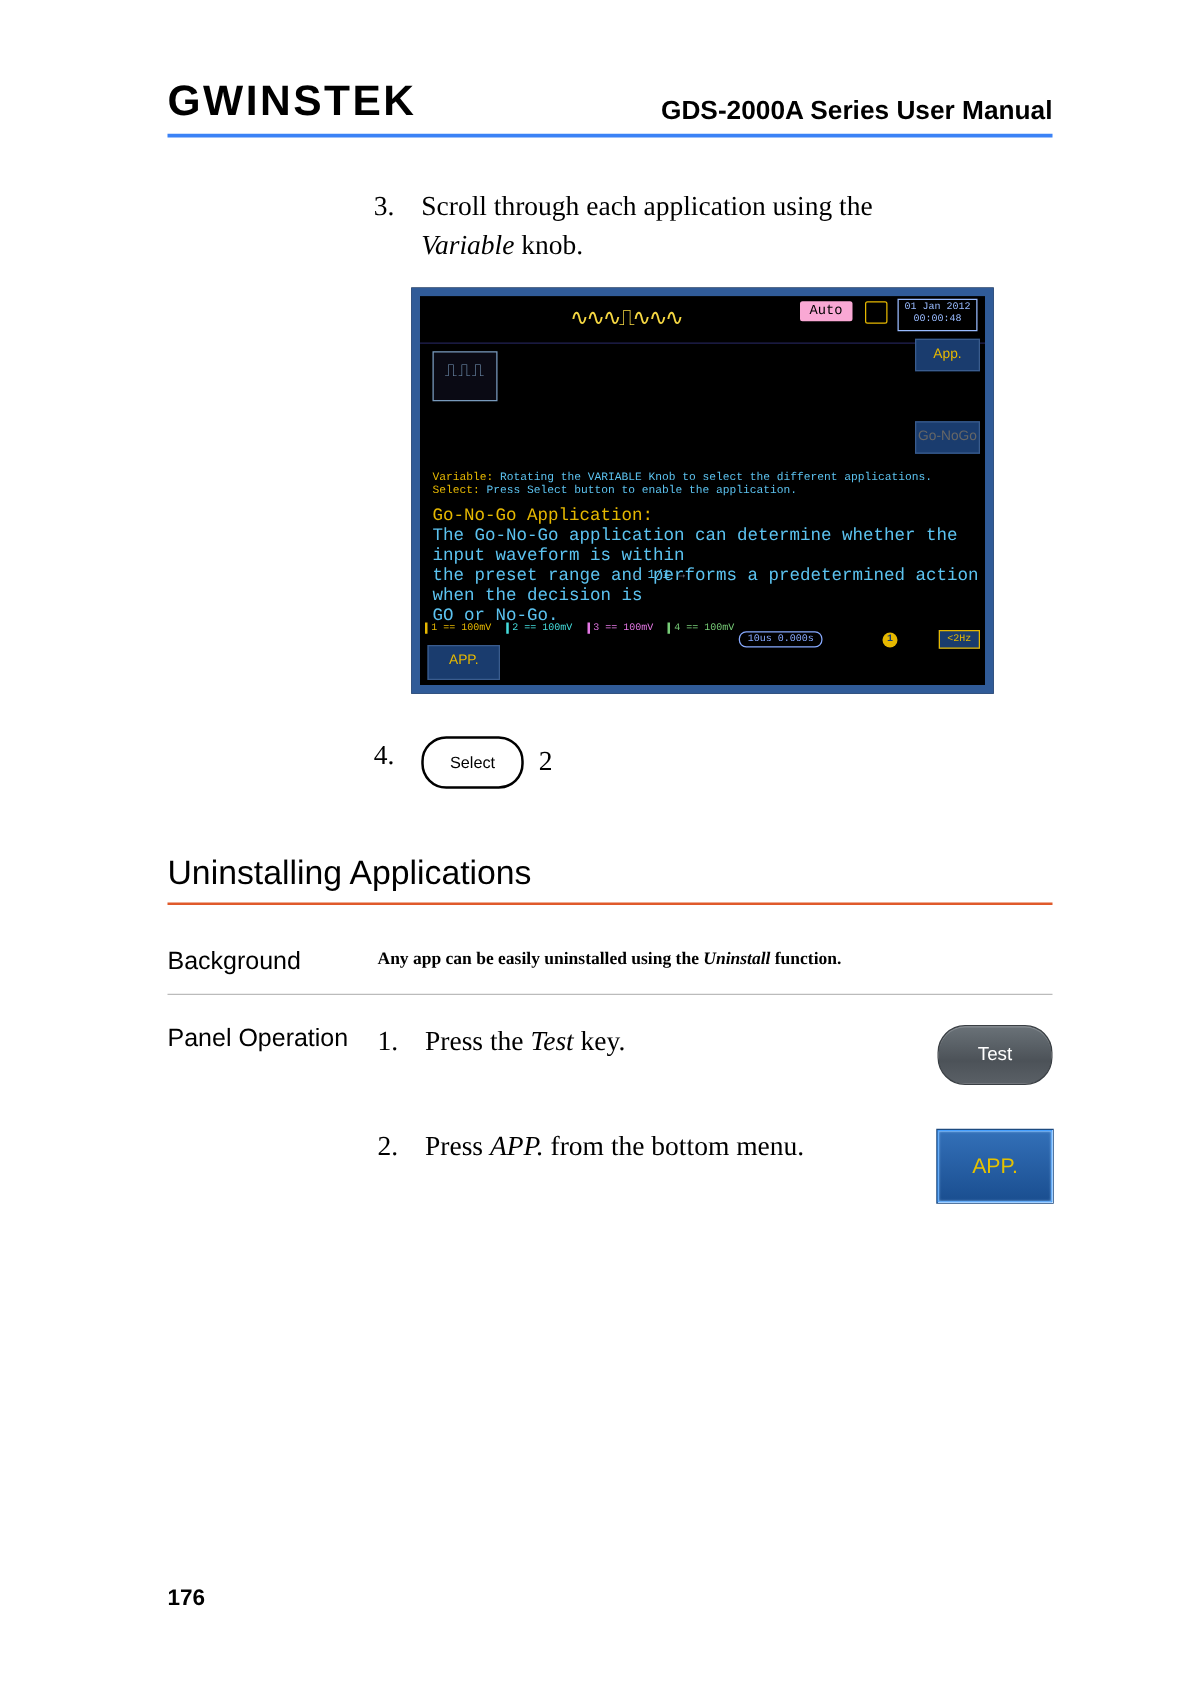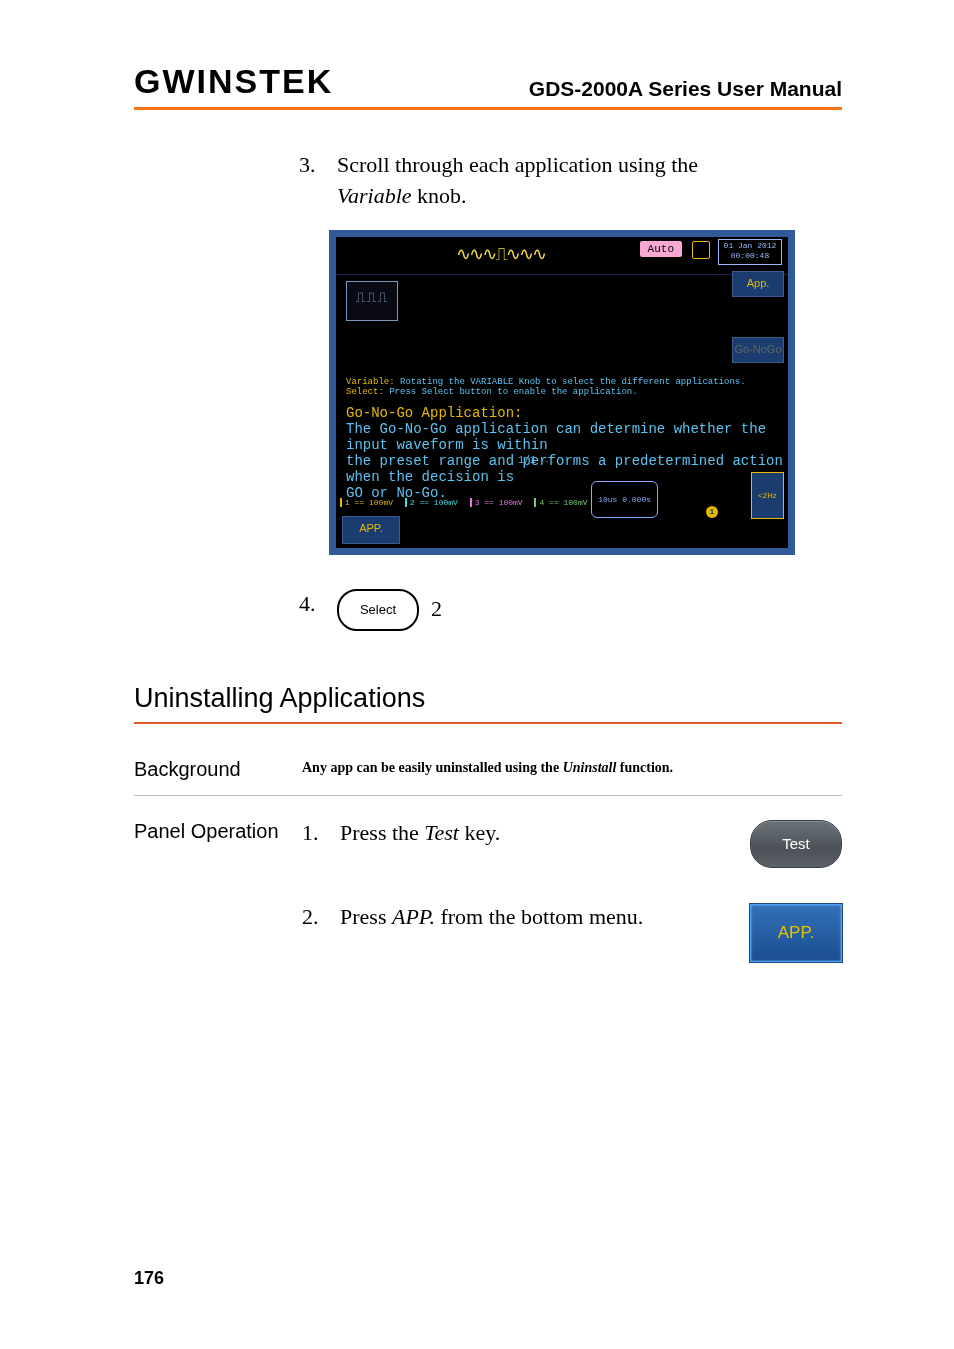--- a/index.html
+++ b/index.html
@@ -1,21 +1,21 @@
 <!DOCTYPE html>
 <html><head>
 <meta charset="utf-8">
 <style>
   * { box-sizing: border-box; margin: 0; padding: 0; }
   html, body { width: 954px; height: 1349px; background: #fff; }
   body { font-family: Georgia, 'Times New Roman', serif; color: #000; position: relative; }
 
   .page { padding: 62px 112px 40px 134px; }
 
-  .header { display: flex; justify-content: space-between; align-items: flex-end; border-bottom: 3px solid #f97316; padding-bottom: 6px; margin-bottom: 40px; }
+  .header { display: flex; justify-content: space-between; align-items: flex-end; border-bottom: 3px solid #3b82f6; padding-bottom: 6px; margin-bottom: 40px; }
   .logo { font-family: Impact, 'Arial Black', sans-serif; font-weight: 900; font-size: 34px; letter-spacing: 2px; display: flex; align-items: flex-end; }
   .header-title { font-family: 'Segoe UI', Arial, sans-serif; font-weight: 600; font-size: 21px; }
 
   .body-indent { margin-left: 165px; }
 
   .num-list { display: flex; gap: 12px; font-size: 22px; line-height: 1.4; margin-bottom: 18px; }
   .num-list .num { min-width: 26px; }
   .italic { font-style: italic; }
 
   .screenshot {
@@ -120,23 +120,23 @@
 
   .scr-status { position: absolute; left: 0; bottom: 30px; right: 0; height: 20px; font-size: 8px; }
   .scr-status .ch { display: inline-block; margin-left: 4px; padding: 0 3px; }
   .scr-ch1 { color: #e6b800; border-left: 2px solid #e6b800; }
   .scr-ch2 { color: #4dd; border-left: 2px solid #4dd; }
   .scr-ch3 { color: #e477e4; border-left: 2px solid #e477e4; }
   .scr-ch4 { color: #7c7; border-left: 2px solid #7c7; }
   .scr-tbase {
     position: absolute; right: 130px; bottom: 0;
     border: 1px solid #8af; border-radius: 6px;
-    color: #8af; font-size: 8px; padding: 13px 6px; font-family: Liberation Mono, monospace;
-  }
-  .scr-trig { position: absolute; right: 4px; bottom: -1px; background: #1a3c6e; color: #e6b800; font-size: 8px; padding: 18px 6px; border: 1px solid #e6b800; }
+    color: #8af; font-size: 8px; padding: 1px 6px; font-family: Liberation Mono, monospace;
+  }
+  .scr-trig { position: absolute; right: 4px; bottom: -1px; background: #1a3c6e; color: #e6b800; font-size: 8px; padding: 2px 6px; border: 1px solid #e6b800; }
   .scr-round { position: absolute; right: 70px; bottom: 0; width: 12px; height: 12px; border-radius: 50%; background: #e6b800; display: flex; align-items: center; justify-content: center; font-size: 8px; color: #1a3c6e; font-weight: bold;}
 
   .scr-bottom {
     position: absolute;
     left: 0;
     bottom: 0;
     height: 38px;
     right: 0;
     display: flex;
     gap: 68px;

